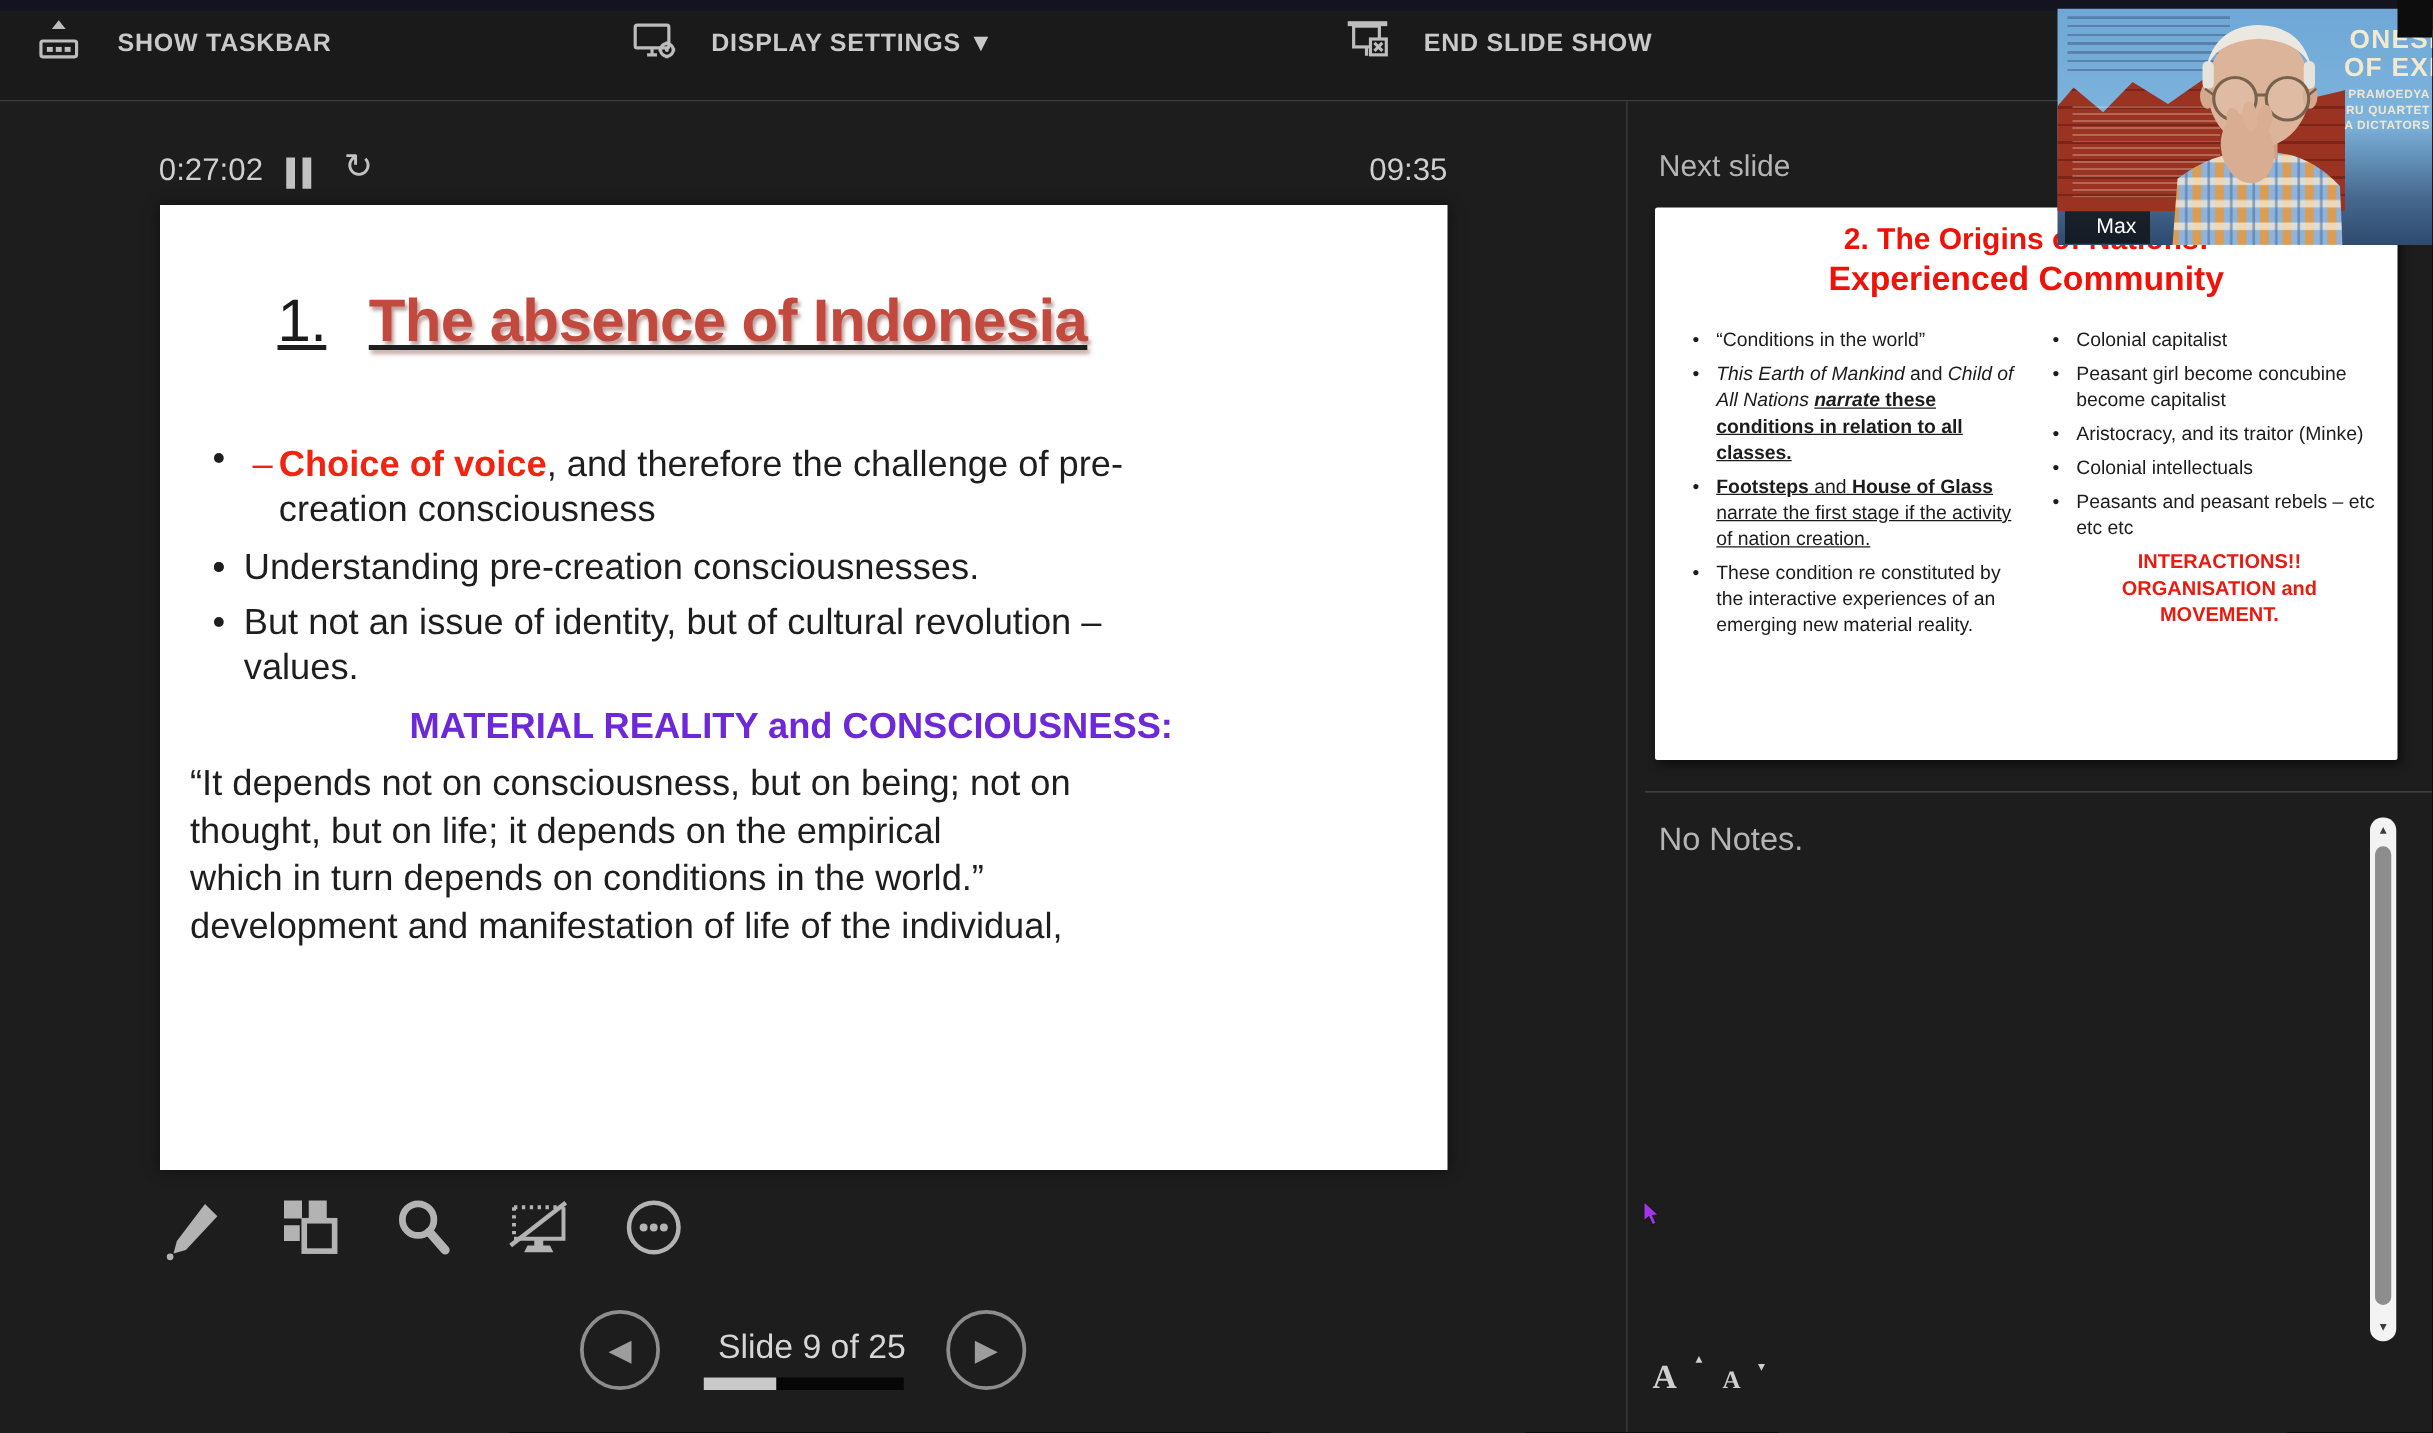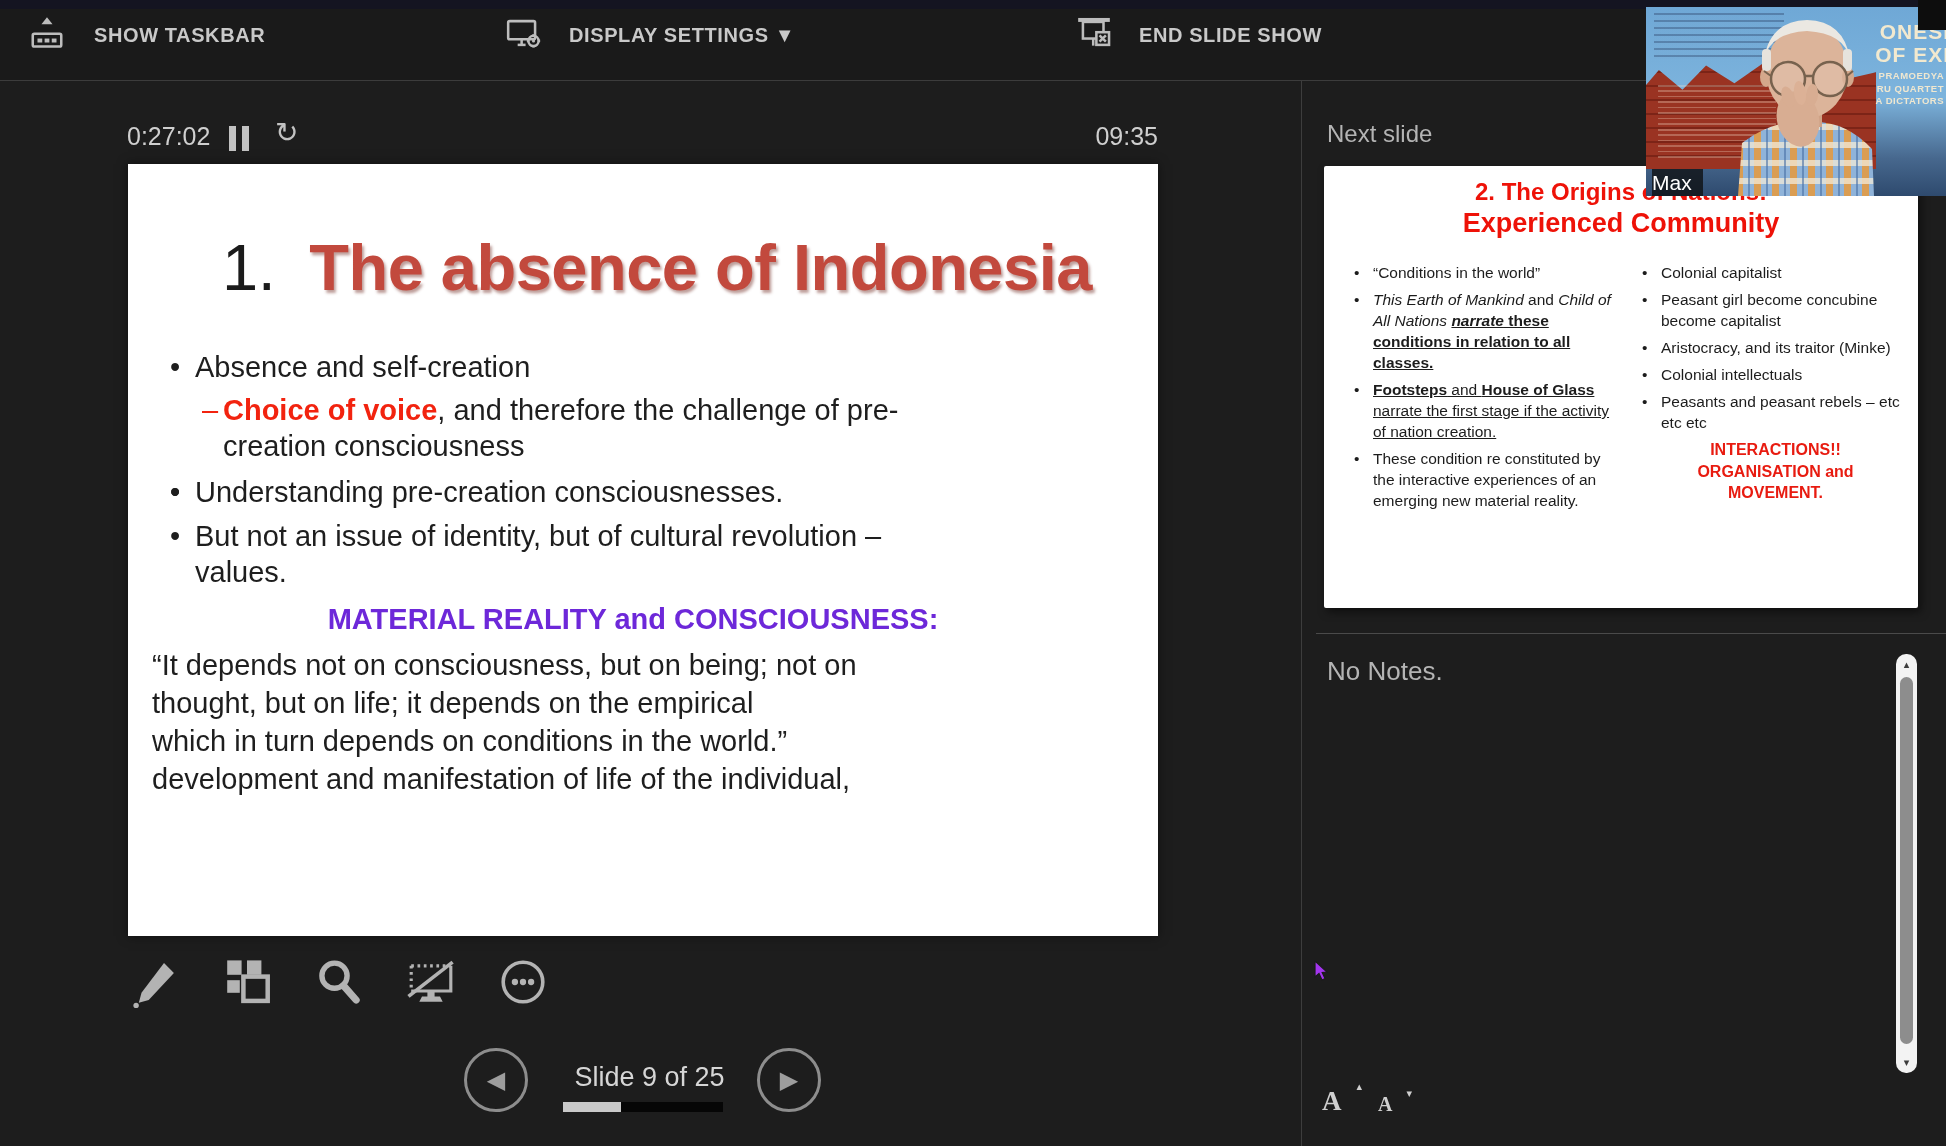--- a/index.html
+++ b/index.html
@@ -17,21 +17,21 @@
   
   .elapsed{left:127px;top:122px;font-size:25px;color:#cfcfcf;}
   .pausebtn{left:229px;top:126px;width:26px;height:26px;display:flex;gap:6px;}
   .pausebtn i{display:block;width:7px;height:25px;background:#c2c2c2;}
   .replaybtn{left:275px;top:118px;font-size:28px;color:#c2c2c2;line-height:30px;}
   .clock{left:1058px;top:122px;width:100px;text-align:right;font-size:25px;color:#cfcfcf;}
 
   
   .slide{left:128px;top:164px;width:1030px;height:772px;background:#ffffff;color:#1e1e1e;
          box-shadow:0 0 10px rgba(0,0,0,.5);}
-  .s-title{position:absolute;left:94px;top:66px;font-size:65px;letter-spacing:-.5px;white-space:nowrap;}
+  .s-title{position:absolute;left:94px;top:66px;font-size:48px;letter-spacing:-.5px;white-space:nowrap;text-decoration:underline;}
   .s-num{color:#1b1b1b;margin-right:34px;}
   .s-title-red{color:#c2493d;font-weight:600;text-shadow:2px 3px 3px rgba(110,40,30,.45);}
   .s-body{position:absolute;left:0;top:184px;right:20px;font-size:29px;}
   .row{position:relative;line-height:38px;}
   .row .mk{position:absolute;left:42px;}
   .lvl1{padding-left:67px;}
   .lvl2{padding-left:95px;line-height:36px;}
   .lvl2 .mk{left:74px;color:#f2230f;}
   .cont2{padding-left:95px;line-height:36px;}
   .cont1{padding-left:67px;line-height:36px;}
@@ -98,21 +98,21 @@
   .wc-wall{position:absolute;left:-6px;top:52px;width:236px;height:110px;
            background:repeating-linear-gradient(180deg,#9a3322 0 12px,#7c2417 12px 14px);
            clip-path:polygon(0 30%,8% 10%,18% 28%,28% 6%,40% 22%,52% 4%,64% 20%,76% 8%,88% 18%,100% 12%,100% 100%,0 100%);}
   .wc-walltext{position:absolute;left:12px;top:78px;width:118px;height:74px;opacity:.55;
             background:repeating-linear-gradient(180deg,rgba(245,225,205,.55) 0 1.5px,transparent 1.5px 5.5px);}
   .wc-big{position:absolute;right:-4px;top:13px;text-align:right;color:#f2e9cf;font-weight:bold;
           font-size:21px;line-height:23px;letter-spacing:1px;white-space:nowrap;}
   .wc-small{position:absolute;right:2px;top:63px;text-align:right;color:#efe7d0;font-weight:bold;
           font-size:9.5px;line-height:12.5px;letter-spacing:.5px;white-space:nowrap;}
   .wc-name{position:absolute;left:6px;top:162px;background:rgba(12,12,12,.75);color:#fff;
-          font-size:21px;padding:2px 11px 4px 0;}
+          font-size:17px;padding:2px 11px 4px 25px;}
   .wc-person{position:absolute;left:0;top:0;}
   .corner-notch{left:1918px;top:0;width:28px;height:30px;background:#0d0d0d;z-index:60;}
 
   .cursor{left:1313px;top:960px;z-index:70;}
 </style>
 </head>
 <body>
 
 <div class="stage">
 
@@ -170,21 +170,20 @@
   <div class="abs replaybtn">↻</div>
   <div class="abs clock">09:35</div>
 
   <div class="abs slide">
     <div class="s-title">
       <span class="s-num">1.</span><span class="s-title-red">The absence of Indonesia</span>
     </div>
     <div class="s-body">
       <div class="row lvl1">
         <span class="mk">•</span>
-        <span>Absence and self-creation</span>
       </div>
       <div class="row lvl2 mt6">
         <span class="mk">–</span>
         <span class="red-b">Choice of voice</span><span>, and therefore the challenge of pre-</span>
       </div>
       <div class="row cont2">
         <span>creation consciousness</span>
       </div>
       <div class="row lvl1 mt9">
         <span class="mk">•</span>

